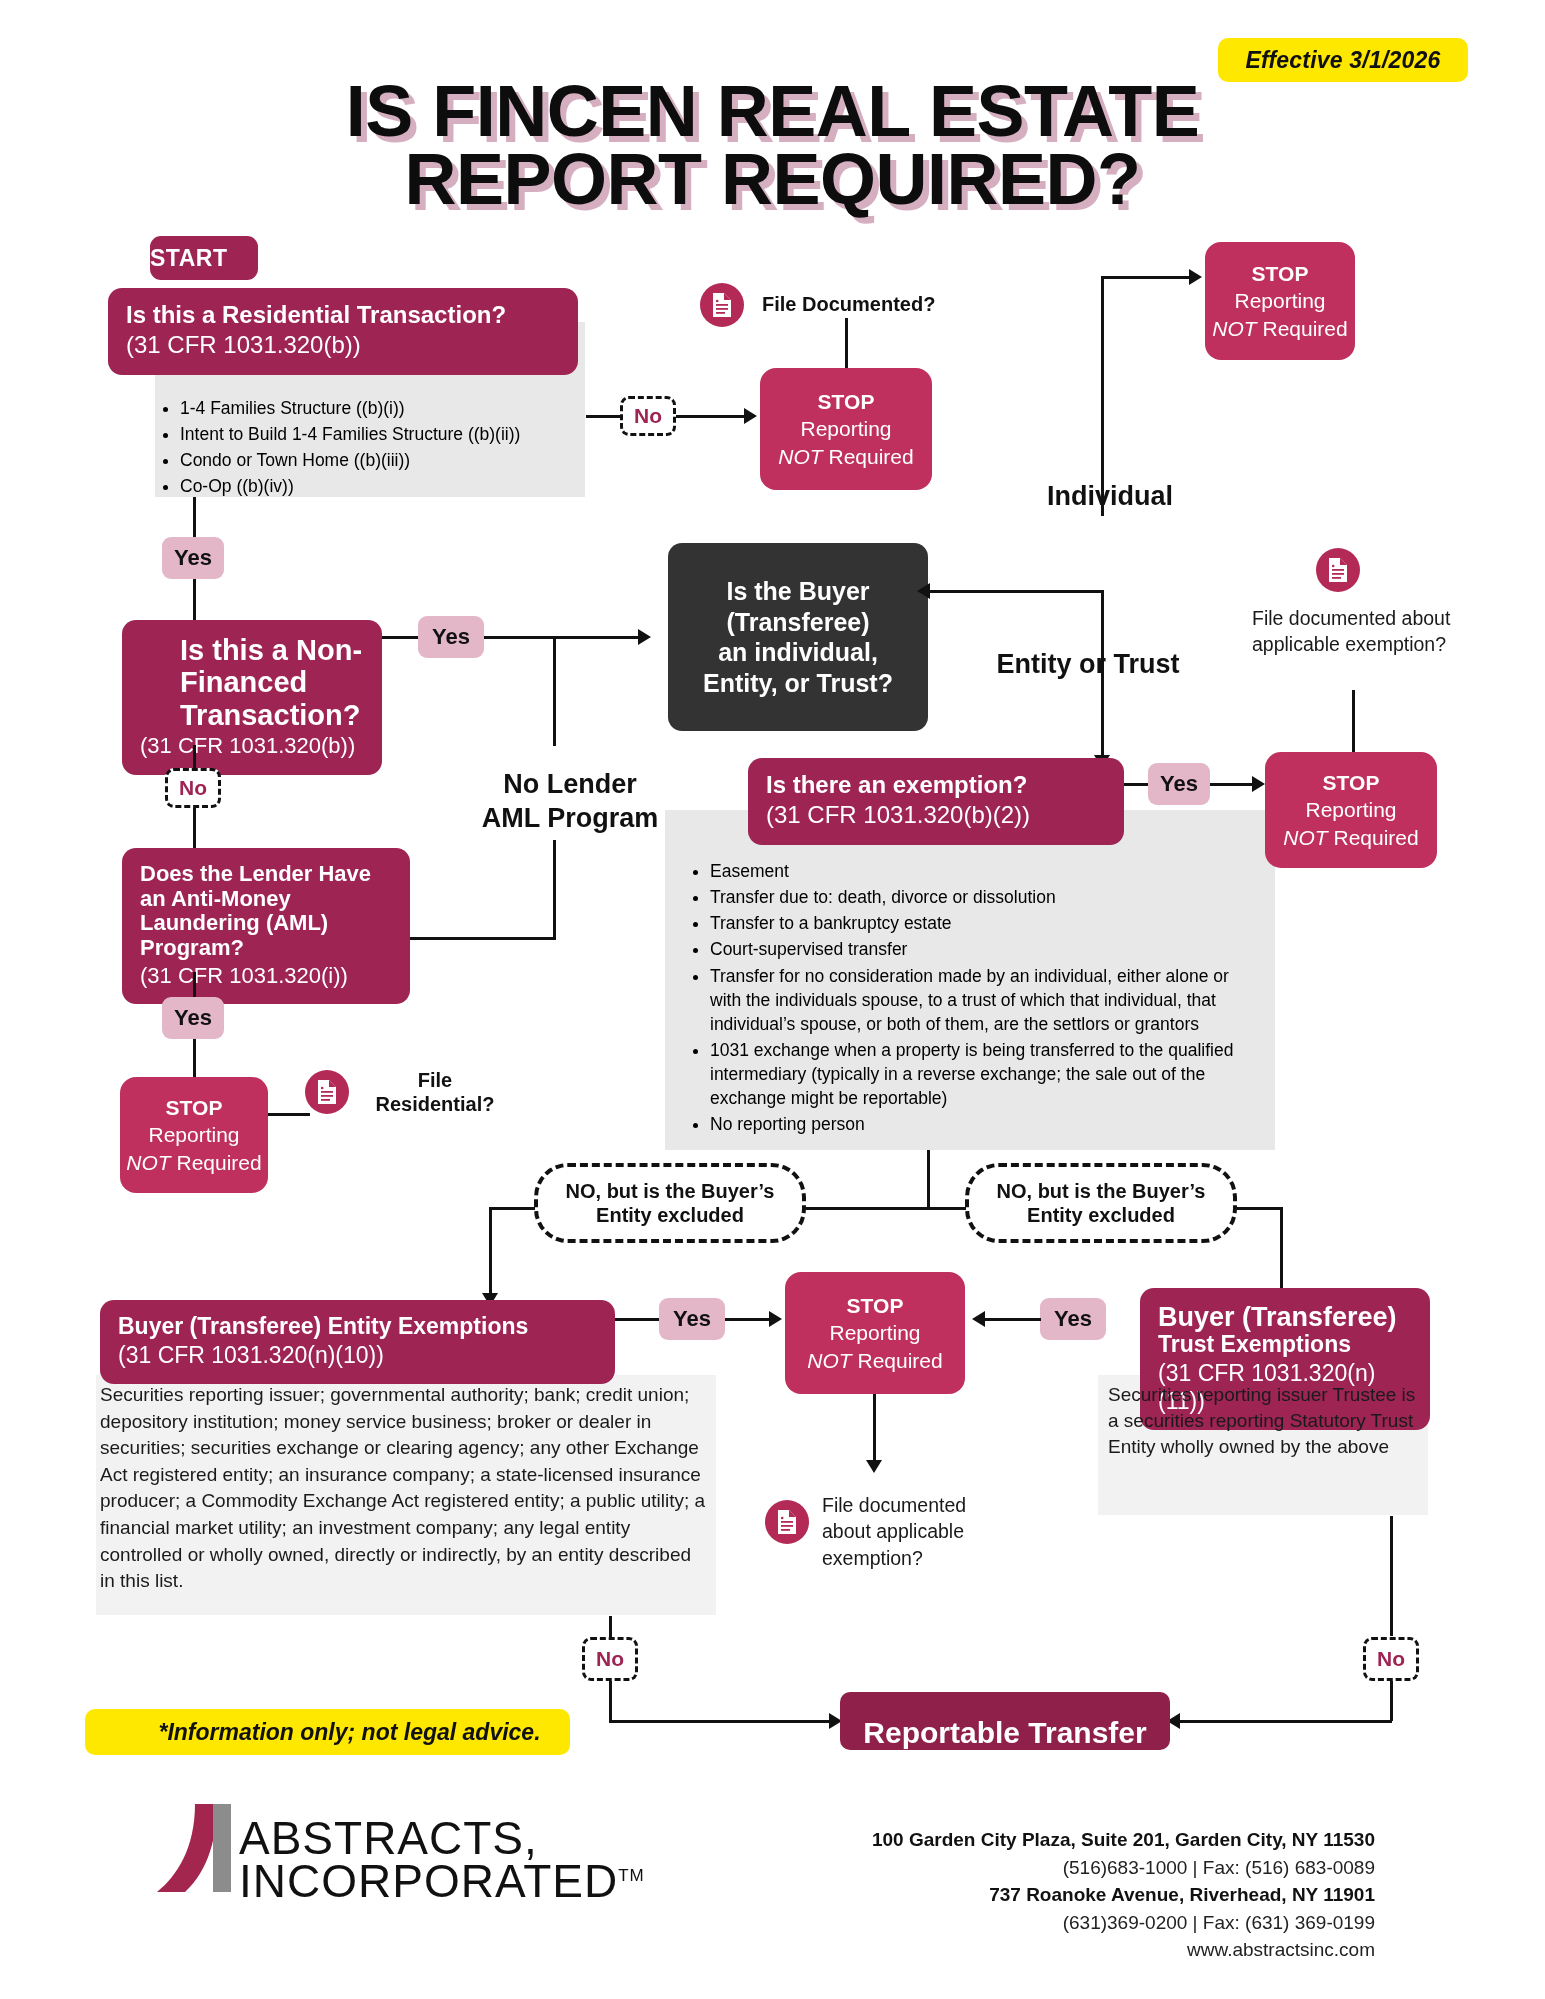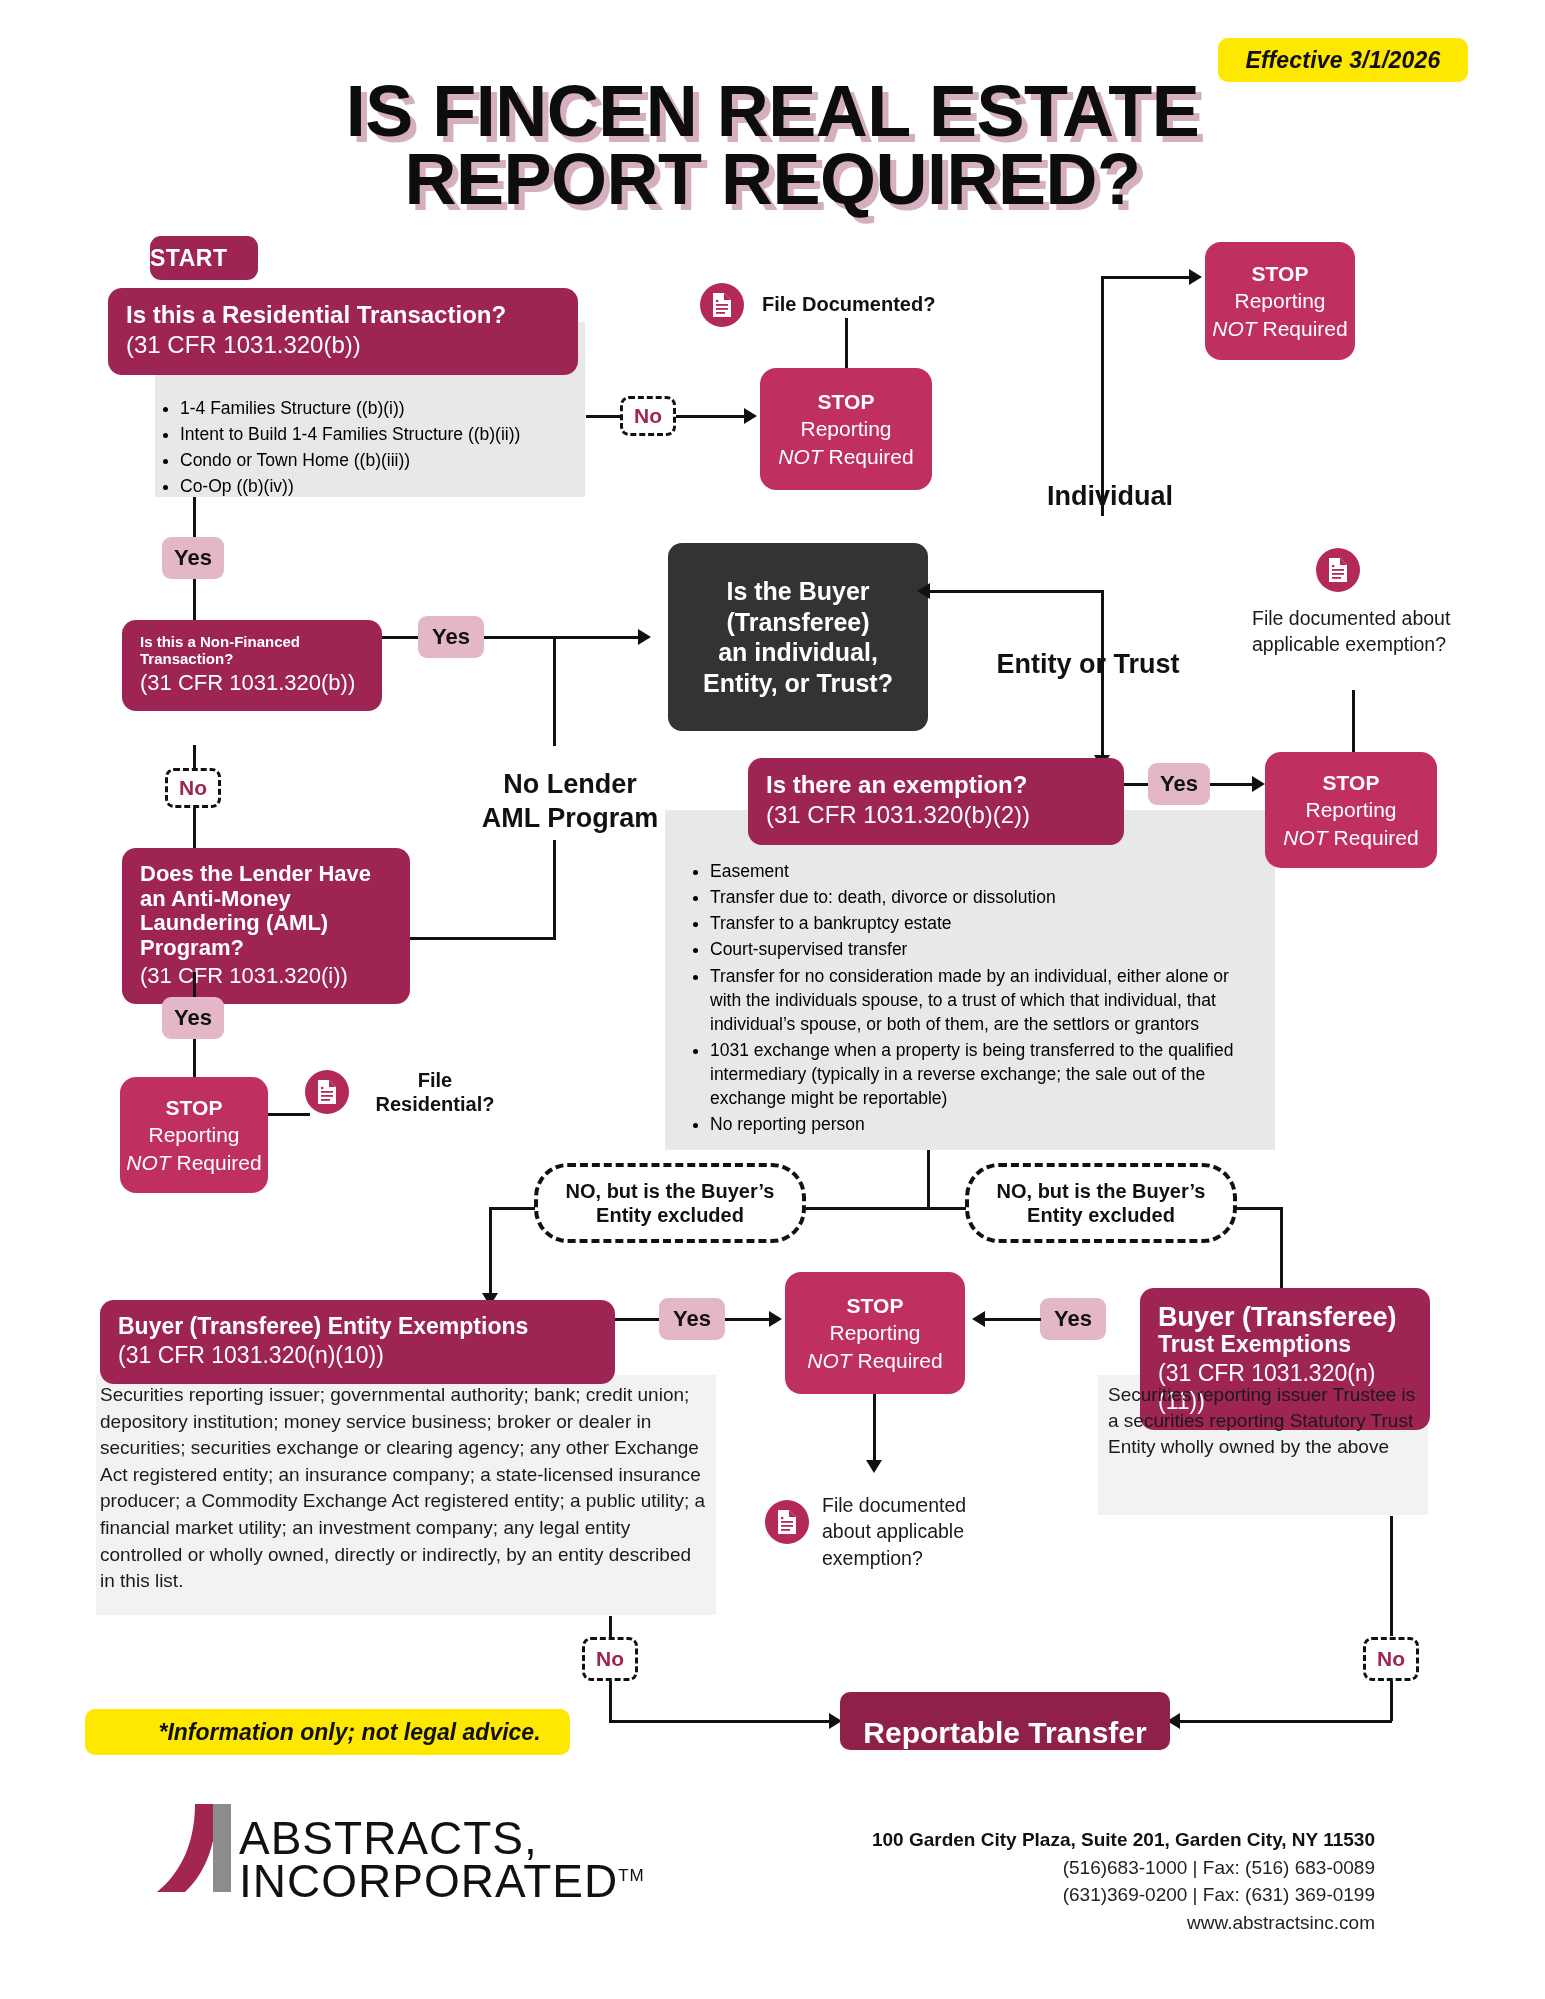--- a/index.html
+++ b/index.html
@@ -175,21 +175,21 @@
   <div class="abs bigtext" style="top:480px;left:1020px;width:180px;text-align:center;">Individual</div>
 
   <div class="abs ln vl" style="top:497px;left:193px;height:40px;"></div>
   <div class="abs ylabel" style="top:537px;left:162px;width:62px;height:42px;">
     <span>Yes</span>
   </div>
   <div class="abs ln vl" style="top:579px;left:193px;height:44px;"></div>
   <div class="abs arrow-d" style="top:623px;left:186px;"></div>
 
   <div class="abs qbox maroon" style="top:620px;left:122px;width:260px;">
-    <div class="q" style="font-size:15px;">Is this a Non-Financed Transaction?</div>
+    <div class="q" style="font-size:29px;margin-left:40px;">Is this a Non-Financed Transaction?</div>
     <div class="cite" style="font-size:22px;">(31 CFR 1031.320(b))</div>
   </div>
 
   <div class="abs ln hl" style="top:636px;left:382px;width:36px;"></div>
   <div class="abs ylabel" style="top:616px;left:418px;width:66px;height:42px;">
     <span>Yes</span>
   </div>
   <div class="abs ln hl" style="top:636px;left:484px;width:158px;"></div>
   <div class="abs arrow-r" style="top:629px;left:638px;"></div>
 
@@ -399,17 +399,18 @@
         <div class="logo-text" style="position:relative;">
           <span>INCORPORATED</span><span class="logo-tm">TM</span>
         </div>
       </div>
     </div>
   </div>
 
   <div class="abs footer-addr" style="top:1826px;left:760px;width:615px;">
     <div class="b">100 Garden City Plaza, Suite 201, Garden City, NY 11530</div>
     <div class="n">(516)683-1000 | Fax: (516) 683-0089</div>
+    <div class="b">737 Roanoke Avenue, Riverhead, NY 11901</div>
     <div class="n">(631)369-0200 | Fax: (631) 369-0199</div>
     <div class="n">www.abstractsinc.com</div>
   </div>
 
 </div>
 
 </body></html>

